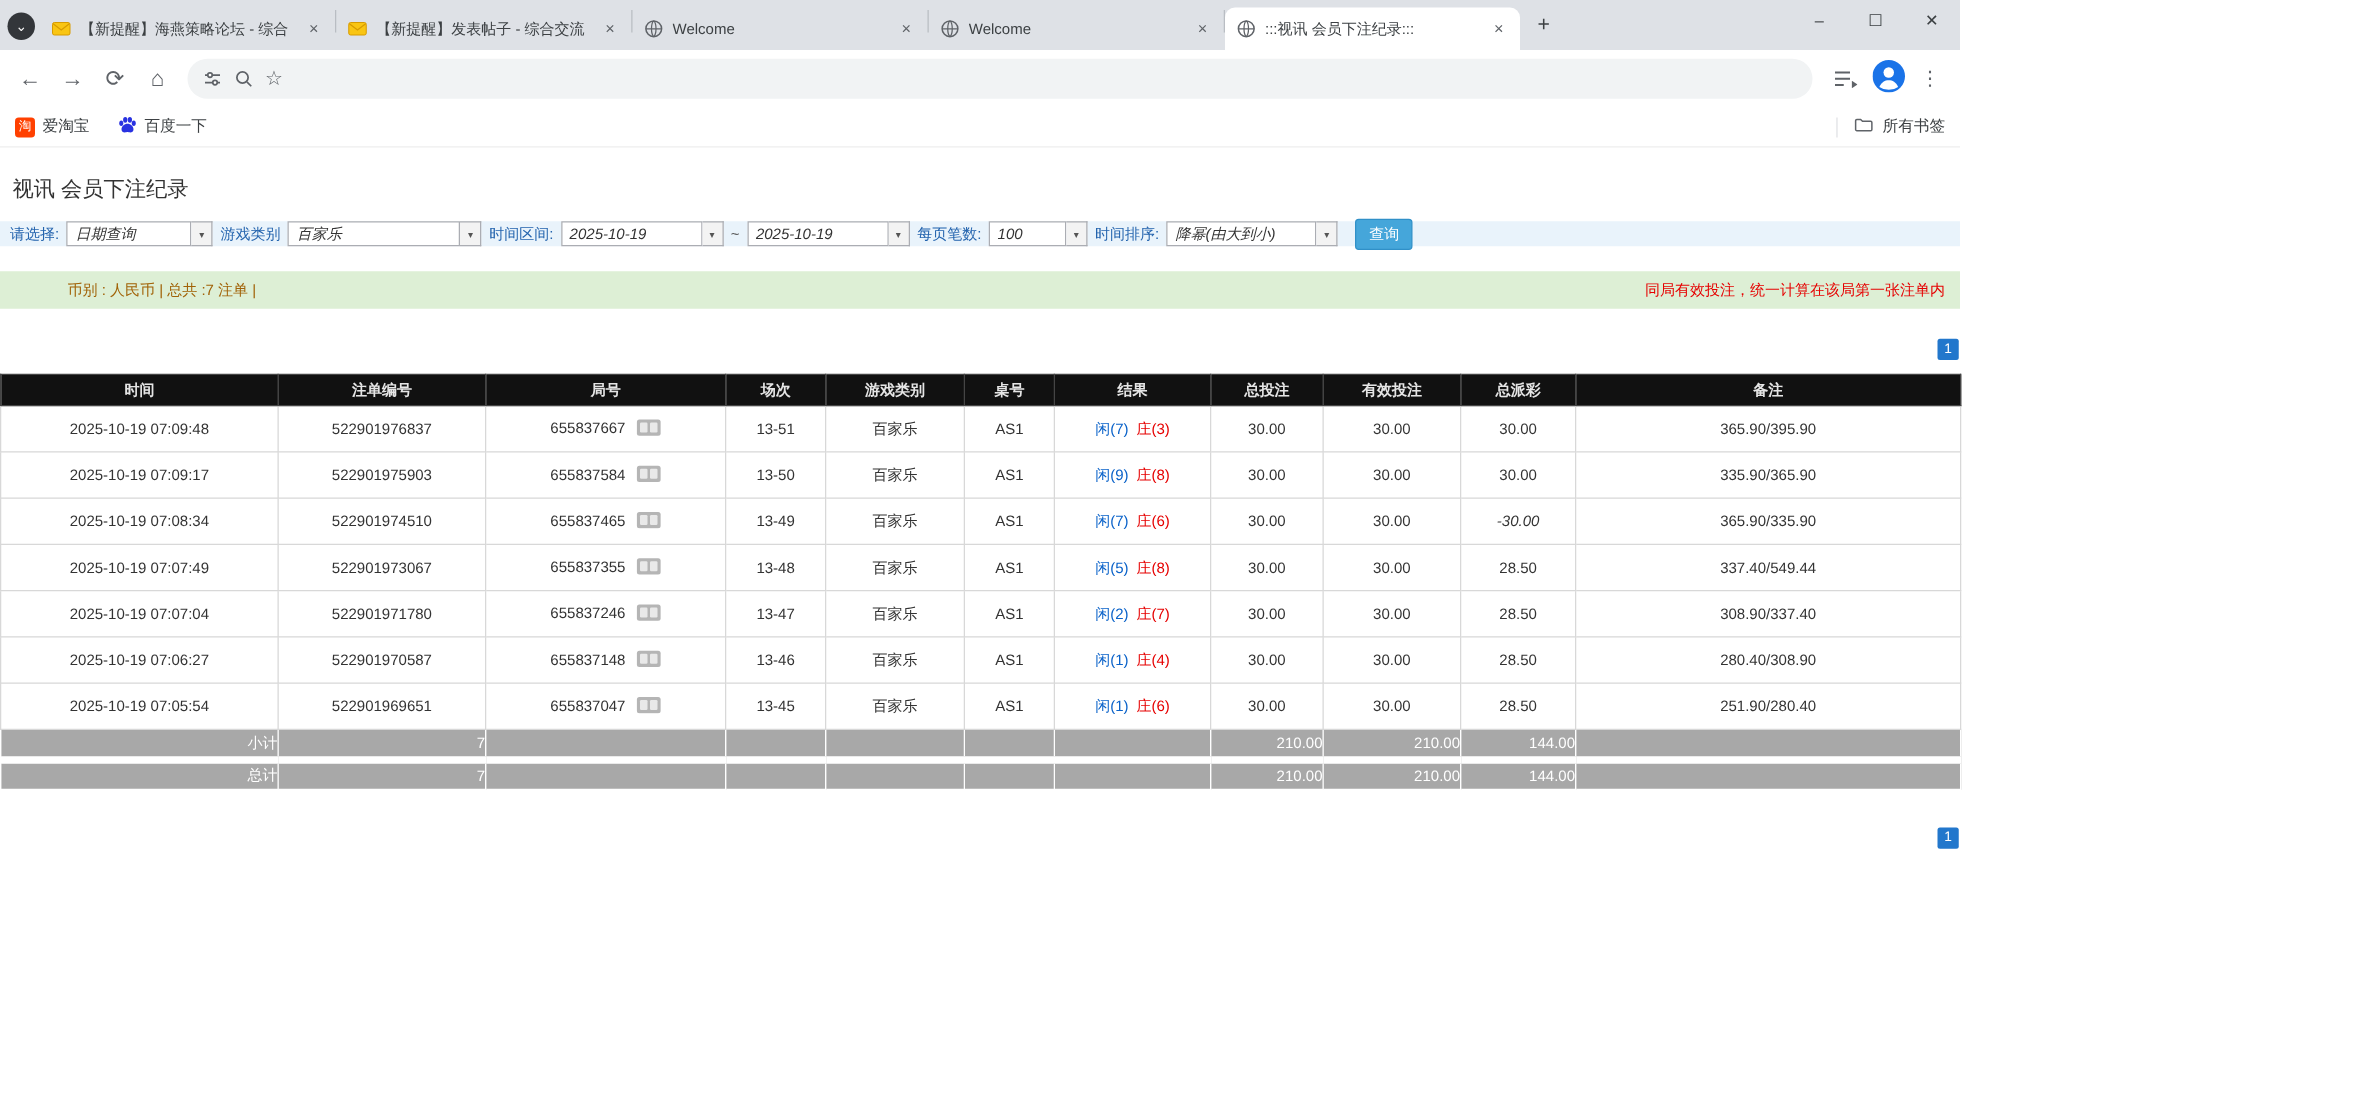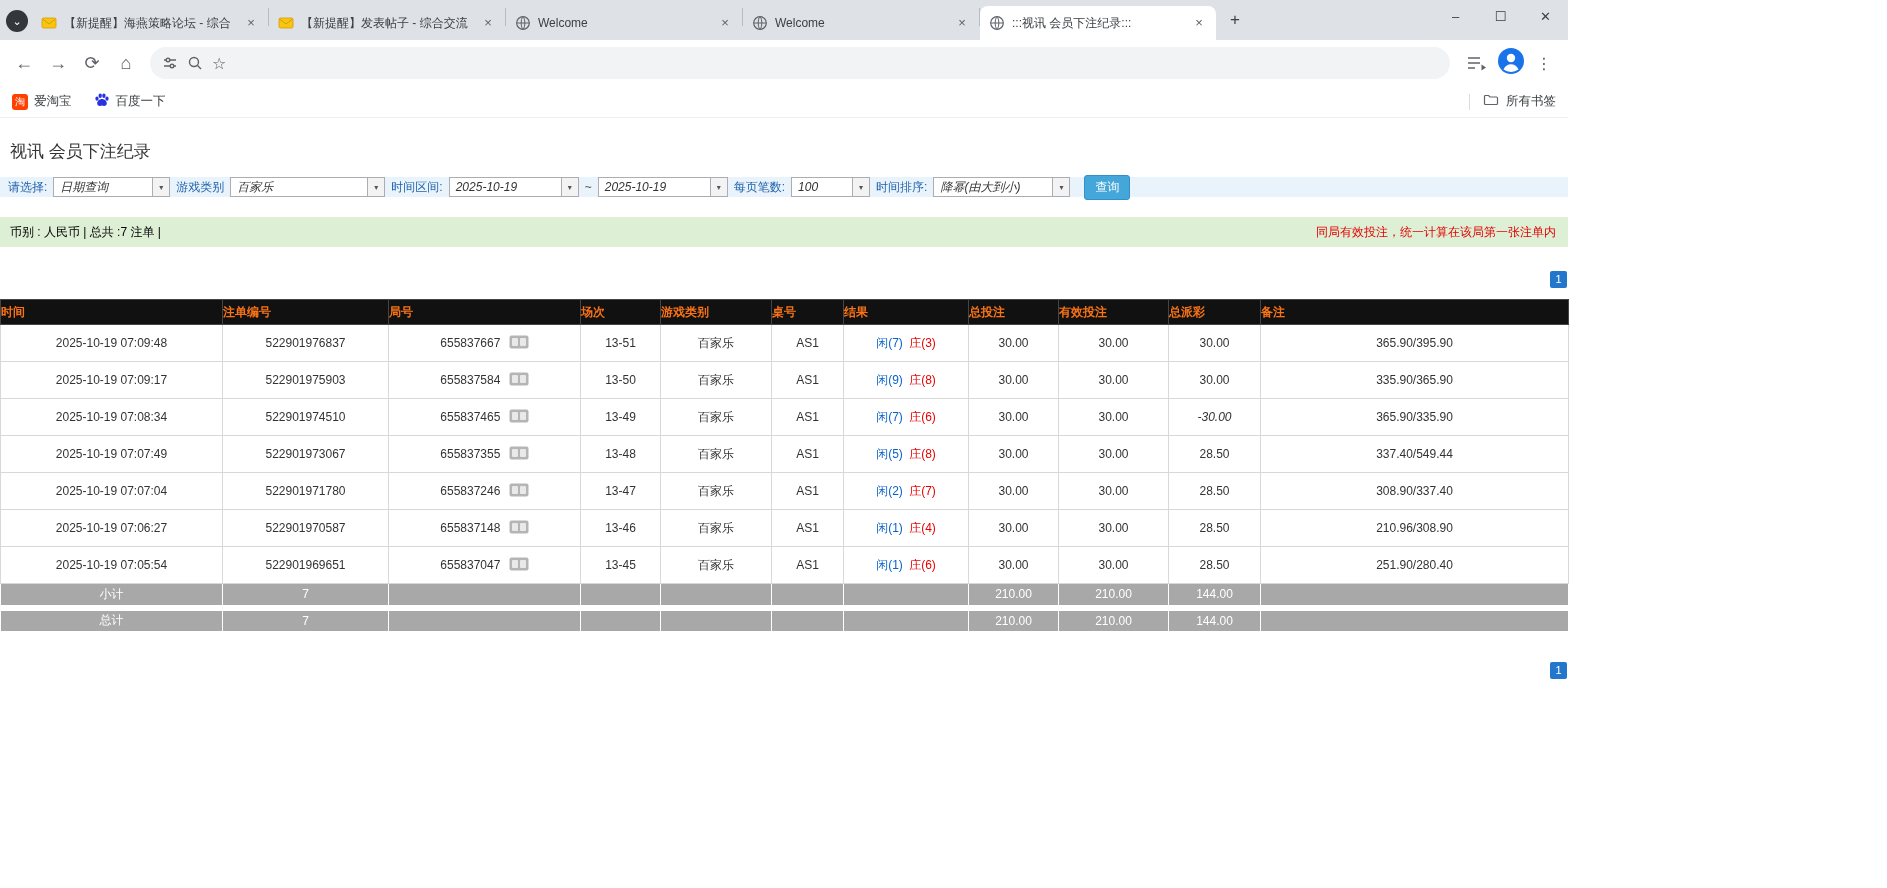--- a/index.html
+++ b/index.html
@@ -56,35 +56,35 @@
   .combo { display:inline-flex; align-items:stretch; cursor:pointer; flex:none; }
   .combo-value { background:#fff; border:1px solid #abadb3; height:20px; line-height:18px;
     padding:0 6px; font-size:12px; color:#333; display:inline-block;font-style:italic; }
   .combo-arrow { width:17px; border:1px solid #abadb3; border-left:none; background:#f3f3f3;
     display:flex; align-items:center; justify-content:center; font-size:8px; color:#555; }
   .search-btn { background:#45a6da; color:#fff; border:1px solid #3090c8; padding:3px 10px;
     font-size:12px; border-radius:3px; margin-left:8px; cursor:pointer; }
 
   .summarybar { height:30px; background:#ddefd5; display:flex; align-items:center;
     justify-content:space-between; padding:0 10px 0 10px; font-size:12px; margin-top:20px; }
-  .summary-left { color:#000000; }
+  .summary-left { color:#a16207;margin-left:44px; }
   .summary-right { color:#e60000; padding-right:2px; }
 
   .pag-row { text-align:right; margin-top:22px; height:18px; }
   .pag-row.bottom { margin-top:28px; }
   .pag-btn { display:inline-block; width:17px; height:17px; line-height:17px; background:#2277cc;
     color:#fff; font-size:11px; text-align:center; border-radius:2px; cursor:pointer; margin-right:1px;}
 
   
   table.bets { border-collapse:collapse; width:1568px; table-layout:fixed; font-size:12px; margin-top:12px; }
-  table.bets thead th { background:#111; color:#f97316; font-weight:700; height:25px;
-    border:1px solid #454545; text-align:left; }
+  table.bets thead th { background:#111; color:#e5e5e5; font-weight:700; height:25px;
+    border:1px solid #454545; text-align:center; }
   table.bets tbody td { background:#fff; color:#333; height:37px; text-align:center;
     border:1px solid #d8d8d8; }
-  table.bets .foot-row td { background:#a8a8a8; color:#fff; height:24px; text-align:center;
+  table.bets .foot-row td { background:#a8a8a8; color:#fff; height:24px; text-align:right;
     border:1px solid #fff; }
   table.bets .total-row td { border-top:6px solid #fff; }
   .link-cell { color:#0a62c9; cursor:pointer; }
   .res-player { color:#0a62c9; }
   .res-banker { color:#e60000; margin-left:3px; }
   .neg { color:#e60000;font-style:italic; }
   .replay-icon { display:inline-block; vertical-align:middle; margin-left:5px; cursor:pointer; }
 </style>
 </head>
 <body>
@@ -471,21 +471,21 @@
     <td>13-46</td>
     <td>百家乐</td>
     <td>AS1</td>
     <td>
       <span class="res-player">闲(1)</span>
       <span class="res-banker">庄(4)</span>
     </td>
     <td class="link-cell">30.00</td>
     <td>30.00</td>
     <td>28.50</td>
-    <td>210.96/308.90</td>
+    <td>280.40/308.90</td>
   </tr>
 
   <tr>
     <td>2025-10-19 07:05:54</td>
     <td>522901969651</td>
     <td>
       <span>655837047</span>
       <span class="replay-icon">
         <svg viewBox="0 0 20 14" width="20" height="14">
                     <rect x="0.5" y="0.5" width="19" height="13" rx="2" fill="#b5b5b5"></rect>

